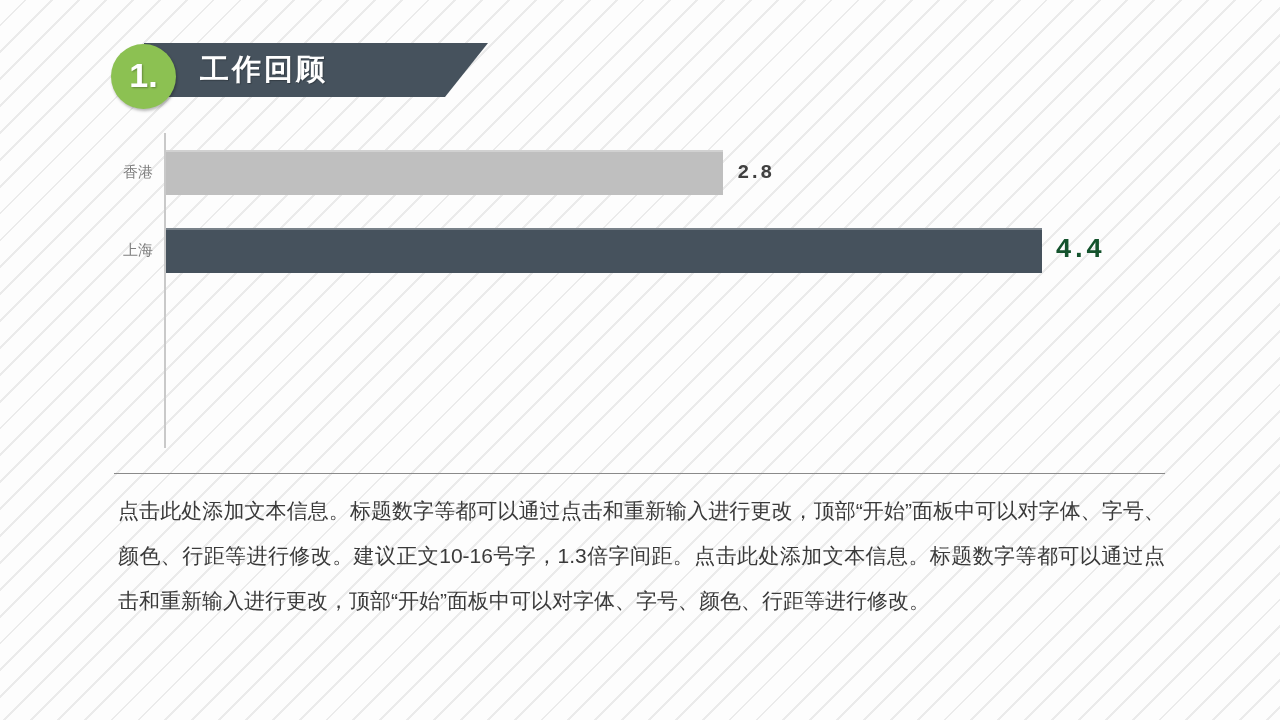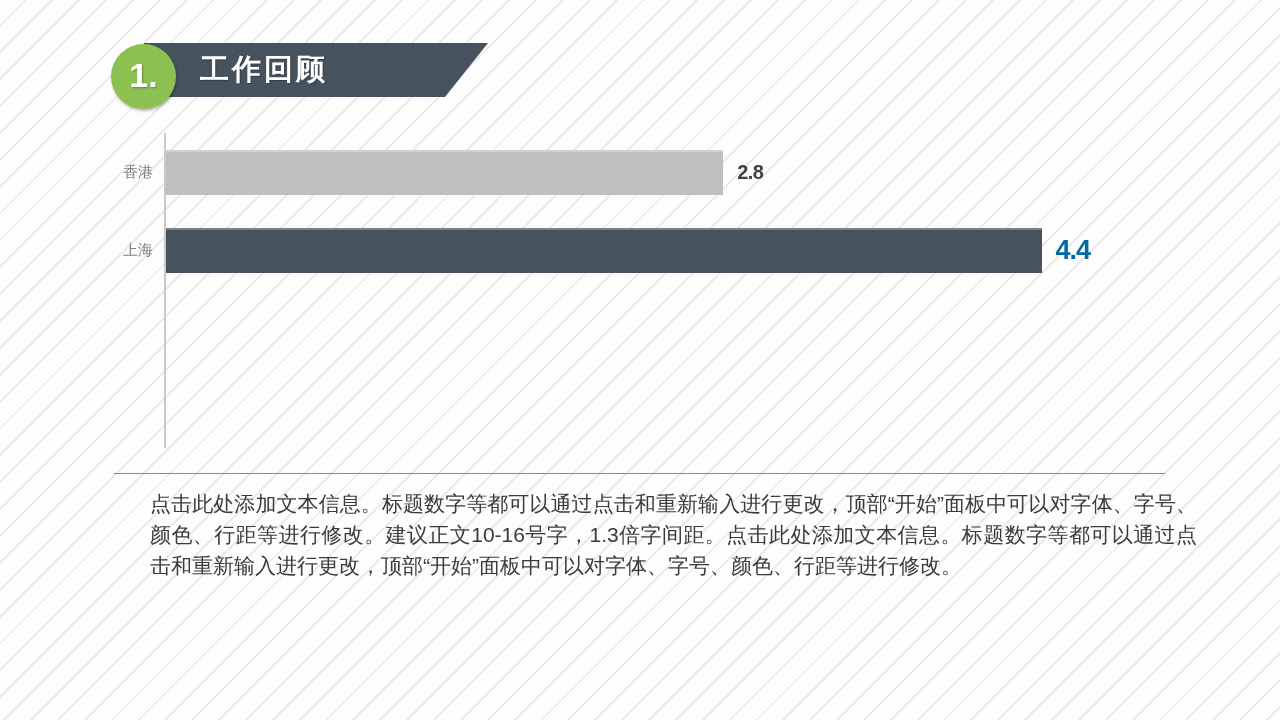--- a/index.html
+++ b/index.html
@@ -33,53 +33,52 @@
     display: flex; align-items: center; justify-content: center;
     box-shadow: 1px 2px 3px rgba(0,0,0,0.28);
   }
   .badge-num {
     color: #ffffff; font-size: 34px; font-weight: bold;
     text-shadow: 1px 1px 2px rgba(0,0,0,0.3);
     padding-bottom: 3px;
   }
 
   
-  .chart { position: absolute; left: 0; top: 133px; width: 1044px; height: 315px; }
+  .chart { position: absolute; left: 0; top: 133px; width: 1044px; height: 315px; font-family: Liberation Mono, monospace; }
   .axis {
     position: absolute; left: 164px; top: 0;
     width: 2px; height: 315px; background: #c9c9c9;
   }
   .plot { position: absolute; left: 166px; top: 0; width: 995px; height: 315px; }
   .bar-row { position: relative; height: 78px; display: flex; align-items: center; }
   .cat-label {
     position: absolute; right: calc(100% + 13px);
     color: #7f7f7f; font-size: 15px; white-space: nowrap;
   }
   .bar {
     height: 45px; background: #BFBFBF;
     border-top: 2px solid rgba(255,255,255,0.28);
     flex-shrink: 0;
   }
   .bar.hl { background: #46525D; }
   .val-label {
     margin-left: 14px; font-weight: bold; color: #404040;
     font-size: 20px; letter-spacing: -0.5px; white-space: nowrap;
   }
-  .val-label.hl { font-size: 27px; color: #0369a1; letter-spacing: -1px; }
+  .val-label.hl { font-size: 27px; color: #14532d; letter-spacing: -1px; }
 
   
   .divider {
     position: absolute; left: 114px; top: 473px;
     width: 1051px; height: 1px; background: #8a8a8a;
   }
   .body-text {
     position: absolute; left: 118px; top: 488px; width: 1047px;
-    font-size: 21px; line-height: 31px; color: #3a3a3a;
+    font-size: 21px; line-height: 45px; color: #3a3a3a;
     text-align: justify;
-    margin-left: 32px;
   }
 </style>
 </head>
 <body>
 
 <div class="slide">
 
   <div>
     <div class="banner">
       <span class="banner-title">工作回顾</span>

